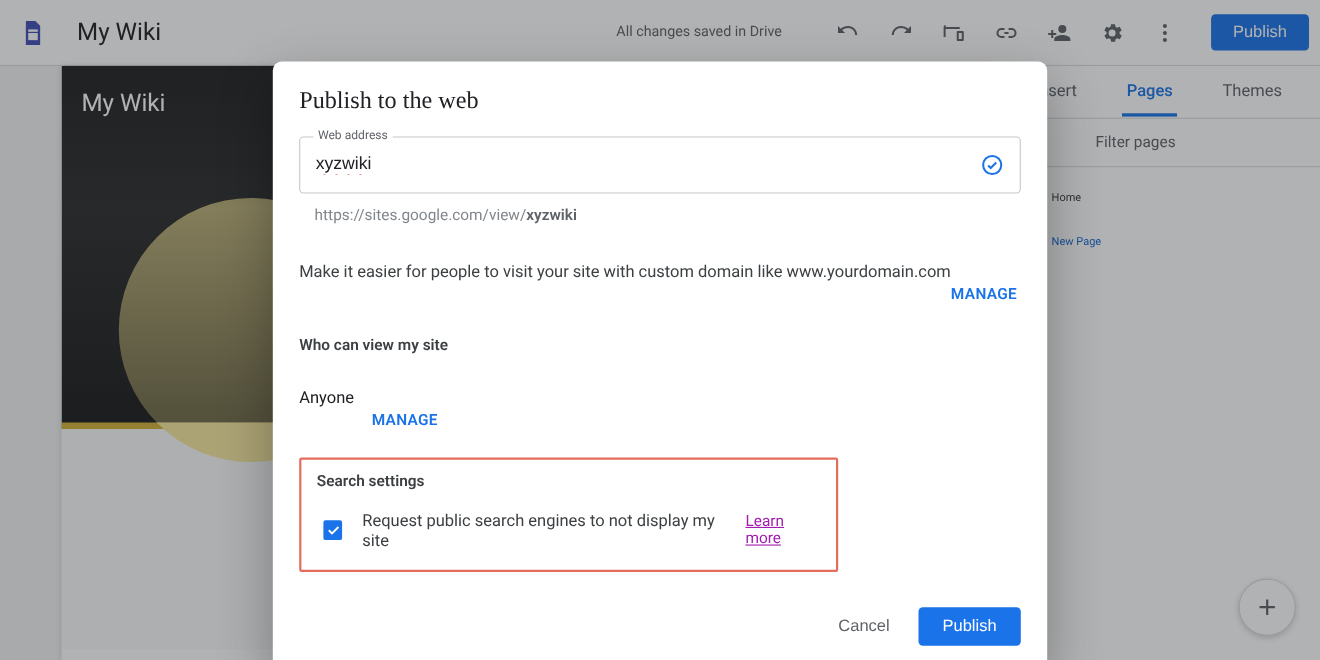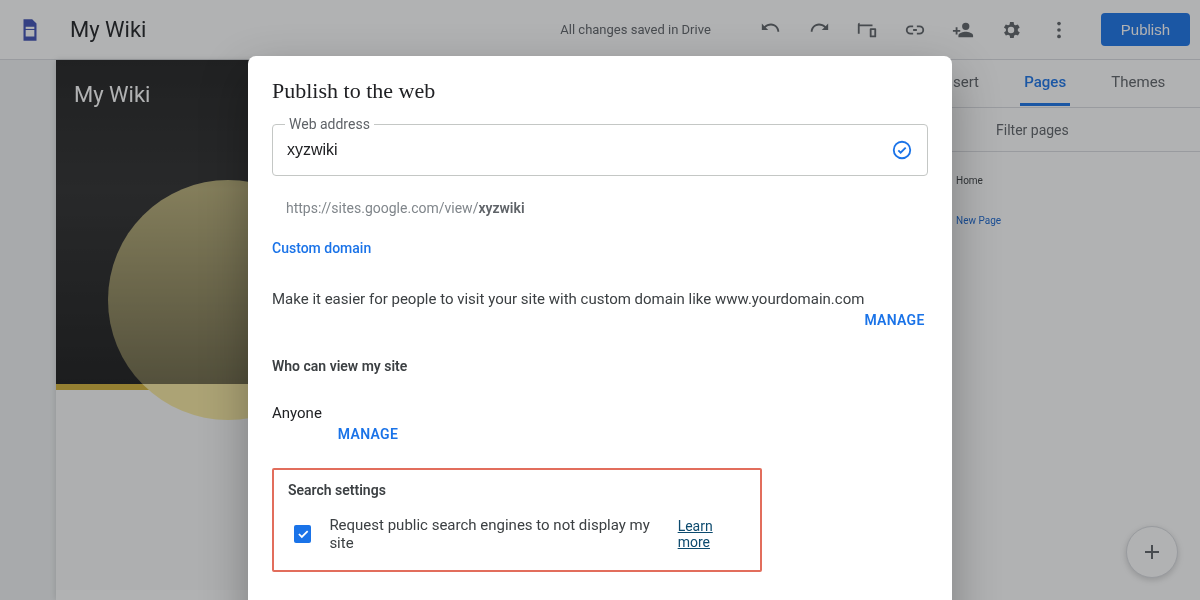--- a/index.html
+++ b/index.html
@@ -164,36 +164,36 @@
   
   .wa-field {
     position: relative;
     border: 1px solid #c4c7c5;
     border-radius: 4px;
     padding: 14px 14px;
     display: flex; align-items: center;
   }
   .wa-field .wa-float {
     position: absolute; top: -9px; left: 12px;
-    font-size: 14px; color: #5f6368;
+    font-size: 11px; color: #5f6368;
     background: #fff; padding: 0 4px;
   }
   .wa-field input {
     flex: 1; border: none; outline: none;
     font-size: 16px; color: #202124;
     text-decoration: underline wavy #d93025;
     text-underline-offset: 4px;
     text-decoration-thickness: 1.5px;
   }
   .wa-check {
     width: 22px; height: 22px; display: inline-flex;
     align-items: center; justify-content: center;
   }
   .wa-check svg { width: 22px; height: 22px; fill: none; stroke: #1a73e8; stroke-width: 2; }
-  .wa-url { margin-top: 24px; font-size: 14px; color: #80868b; padding-left: 14px; }
+  .wa-url { margin-top: 12px; font-size: 14px; color: #80868b; padding-left: 14px; }
   .wa-url b { color: #5f6368; font-weight: 600; }
 
   .sect-link { display:block; margin-top: 24px; font-size: 14px; color: #1a73e8; font-weight: 500; text-decoration: none; cursor:pointer; }
   .sect-desc { margin-top: 14px; font-size: 15px; color: #3c4043; display:flex; align-items:center; flex-wrap: wrap; }
   .manage { color: #1a73e8; font-weight: 600; letter-spacing: .3px; cursor:pointer; font-size: 14px; margin-top: 42px; }
 
   .sect-title { margin-top: 30px; font-size: 14px; font-weight: 600; color: #3c4043; }
   .view-line { margin-top: 10px; font-size: 15px; display:flex; gap: 16px; align-items:center; }
 
   
@@ -209,21 +209,21 @@
   .cbox {
     width: 18px; height: 18px; border-radius: 2px;
     background: #1a73e8; display: inline-flex;
     align-items: center; justify-content: center;
     margin-right: 18px;
     margin-left: 6px;
     cursor: pointer;
   }
   .cbox svg { width: 14px; height: 14px; stroke: #fff; stroke-width: 3; fill: none; }
   .sb-text { font-size: 15px; color: #3c4043; }
-  .sb-learn { margin-left: 12px; font-size: 14px; color: #0c4a6e; text-decoration: underline; cursor: pointer; }
+  .sb-learn { margin-left: 12px; font-size: 14px; color: #a21caf; text-decoration: underline; cursor: pointer; }
 
   .dlg-actions {
     margin-top: 32px; display: flex; justify-content: flex-end; gap: 18px;
   }
   .btn-text {
     background: none; border: none; color: #5f6368;
     font-size: 15px; padding: 8px 8px; cursor: pointer;
   }
   .btn-primary {
     background: #1a73e8; color: #fff; border: none;
@@ -352,21 +352,20 @@
         <svg viewBox="0 0 24 24">
             <circle cx="12" cy="12" r="9"></circle>
             <path d="M8 12.5l2.5 2.5L16 9.5"></path>
           </svg>
       </span>
     </div>
     <div class="wa-url">
       <span>https://sites.google.com/view/</span><b>xyzwiki</b>
     </div>
 
-    <a class="sect-link">Custom domain</a>
     <div class="sect-desc">
       <span>Make it easier for people to visit your site with custom domain like www.yourdomain.com</span>
       <span class="manage">MANAGE</span>
     </div>
 
     <div class="sect-title">Who can view my site</div>
     <div class="view-line">
       <span>Anyone</span>
       <span class="manage">MANAGE</span>
     </div>

